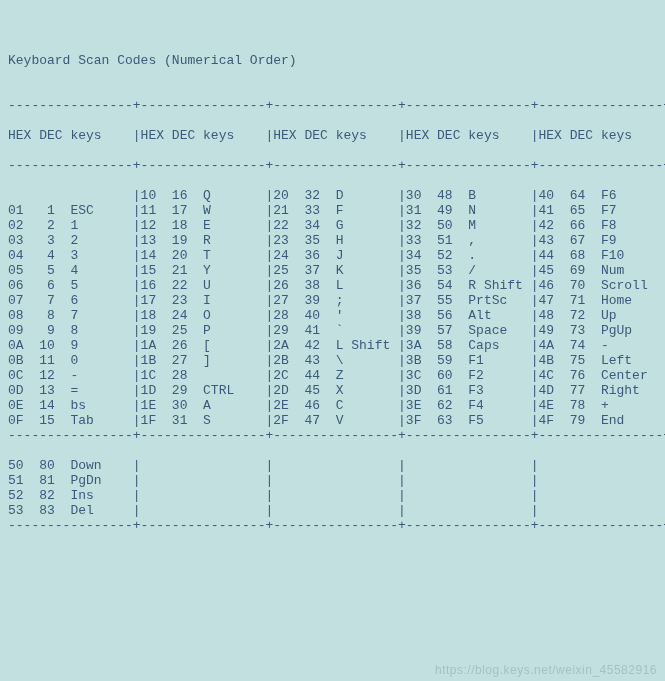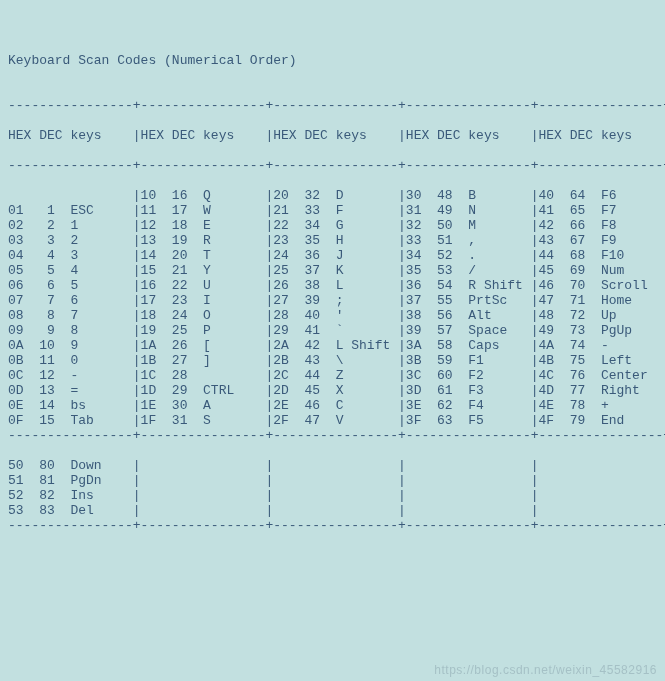--- a/index.html
+++ b/index.html
@@ -52,15 +52,15 @@
 0D  13  =       |1D  29  CTRL    |2D  45  X       |3D  61  F3      |4D  77  Right   
 0E  14  bs      |1E  30  A       |2E  46  C       |3E  62  F4      |4E  78  +       
 0F  15  Tab     |1F  31  S       |2F  47  V       |3F  63  F5      |4F  79  End     
 ----------------+----------------+----------------+----------------+----------------+--------
 
 50  80  Down    |                |                |                |                |
 51  81  PgDn    |                |                |                |                |
 52  82  Ins     |                |                |                |                |
 53  83  Del     |                |                |                |                |
 ----------------+----------------+----------------+----------------+----------------+--------</div>
-<div class="watermark">https://blog.csdn.net/weixin_45582916</div>
+<div class="watermark">https://blog.keys.net/weixin_45582916</div>
 
 
 
 </body></html>

